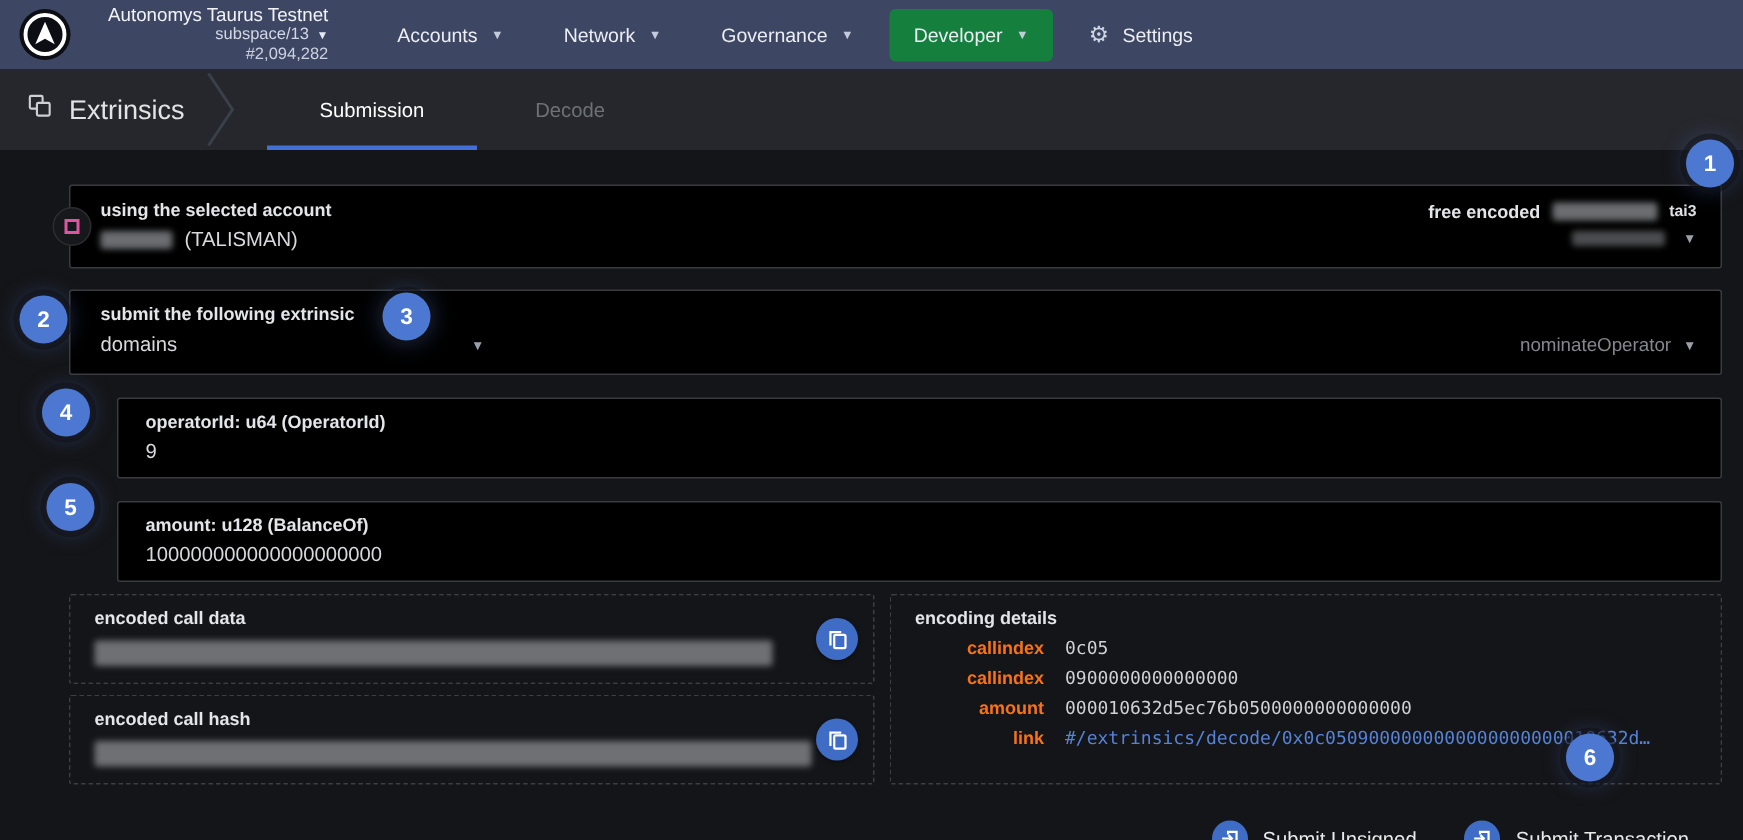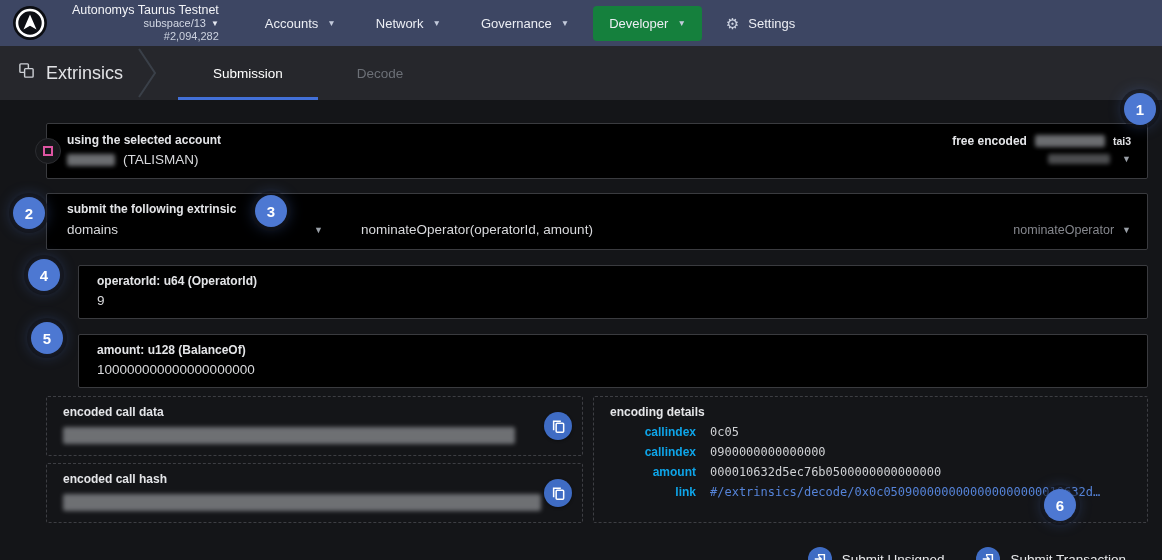--- a/index.html
+++ b/index.html
@@ -82,21 +82,21 @@
   .encoded-box + .encoded-box { margin-top:7px; }
   .encoded-bar { margin-top:8px; height:17px; width:452px; }
   .copy-btn {
     position:absolute; right:10px; top:50%; transform:translateY(-50%);
     width:28px; height:28px; border-radius:50%; background:#3f6cc4;
     display:flex; align-items:center; justify-content:center; cursor:pointer;
     box-shadow:0 1px 3px rgba(0,0,0,.4);
   }
   .details-box { flex:1 1 auto; padding:8px 16px 10px 16px; min-height:127px; }
   .detail-row { display:flex; align-items:baseline; margin-top:6px; }
-  .detail-label { width:86px; text-align:right; font-size:12px; font-weight:bold; color:#0ea5e9; flex:0 0 auto; }
+  .detail-label { width:86px; text-align:right; font-size:12px; font-weight:bold; color:#f97316; flex:0 0 auto; }
   .detail-value { margin-left:14px; font-family:"DejaVu Sans Mono", monospace; font-size:12px; color:#cfd1d4; white-space:nowrap; overflow:hidden; text-overflow:ellipsis; }
   a.detail-value { color:#5583d8; text-decoration:none; cursor:pointer; }
 
   .actions { margin-top:24px; display:flex; justify-content:flex-end; align-items:center; gap:32px; padding-right:22px; }
   .action-btn { display:flex; align-items:center; gap:10px; font-size:13.5px; color:#e8e9eb; cursor:pointer; }
   .action-icon {
     width:24px; height:24px; border-radius:50%; background:#3f6cc4;
     display:flex; align-items:center; justify-content:center; flex:0 0 auto;
   }
 
@@ -199,21 +199,20 @@
       </div>
     </section>
 
     <section class="card extrinsic-card">
       <div class="card-label">submit the following extrinsic</div>
       <div class="ext-row">
         <div class="section-select">
           <span>domains</span>
           <span class="dd-caret">▼</span>
         </div>
-        <span class="signature">nominateOperator(operatorId, amount)</span>
       </div>
       <div class="method-select">
         <span>nominateOperator</span>
         <span class="dd-caret">▼</span>
       </div>
     </section>
 
     <section class="card param-card">
       <div class="card-label">operatorId: u64 (OperatorId)</div>
       <div class="param-value">9</div>

